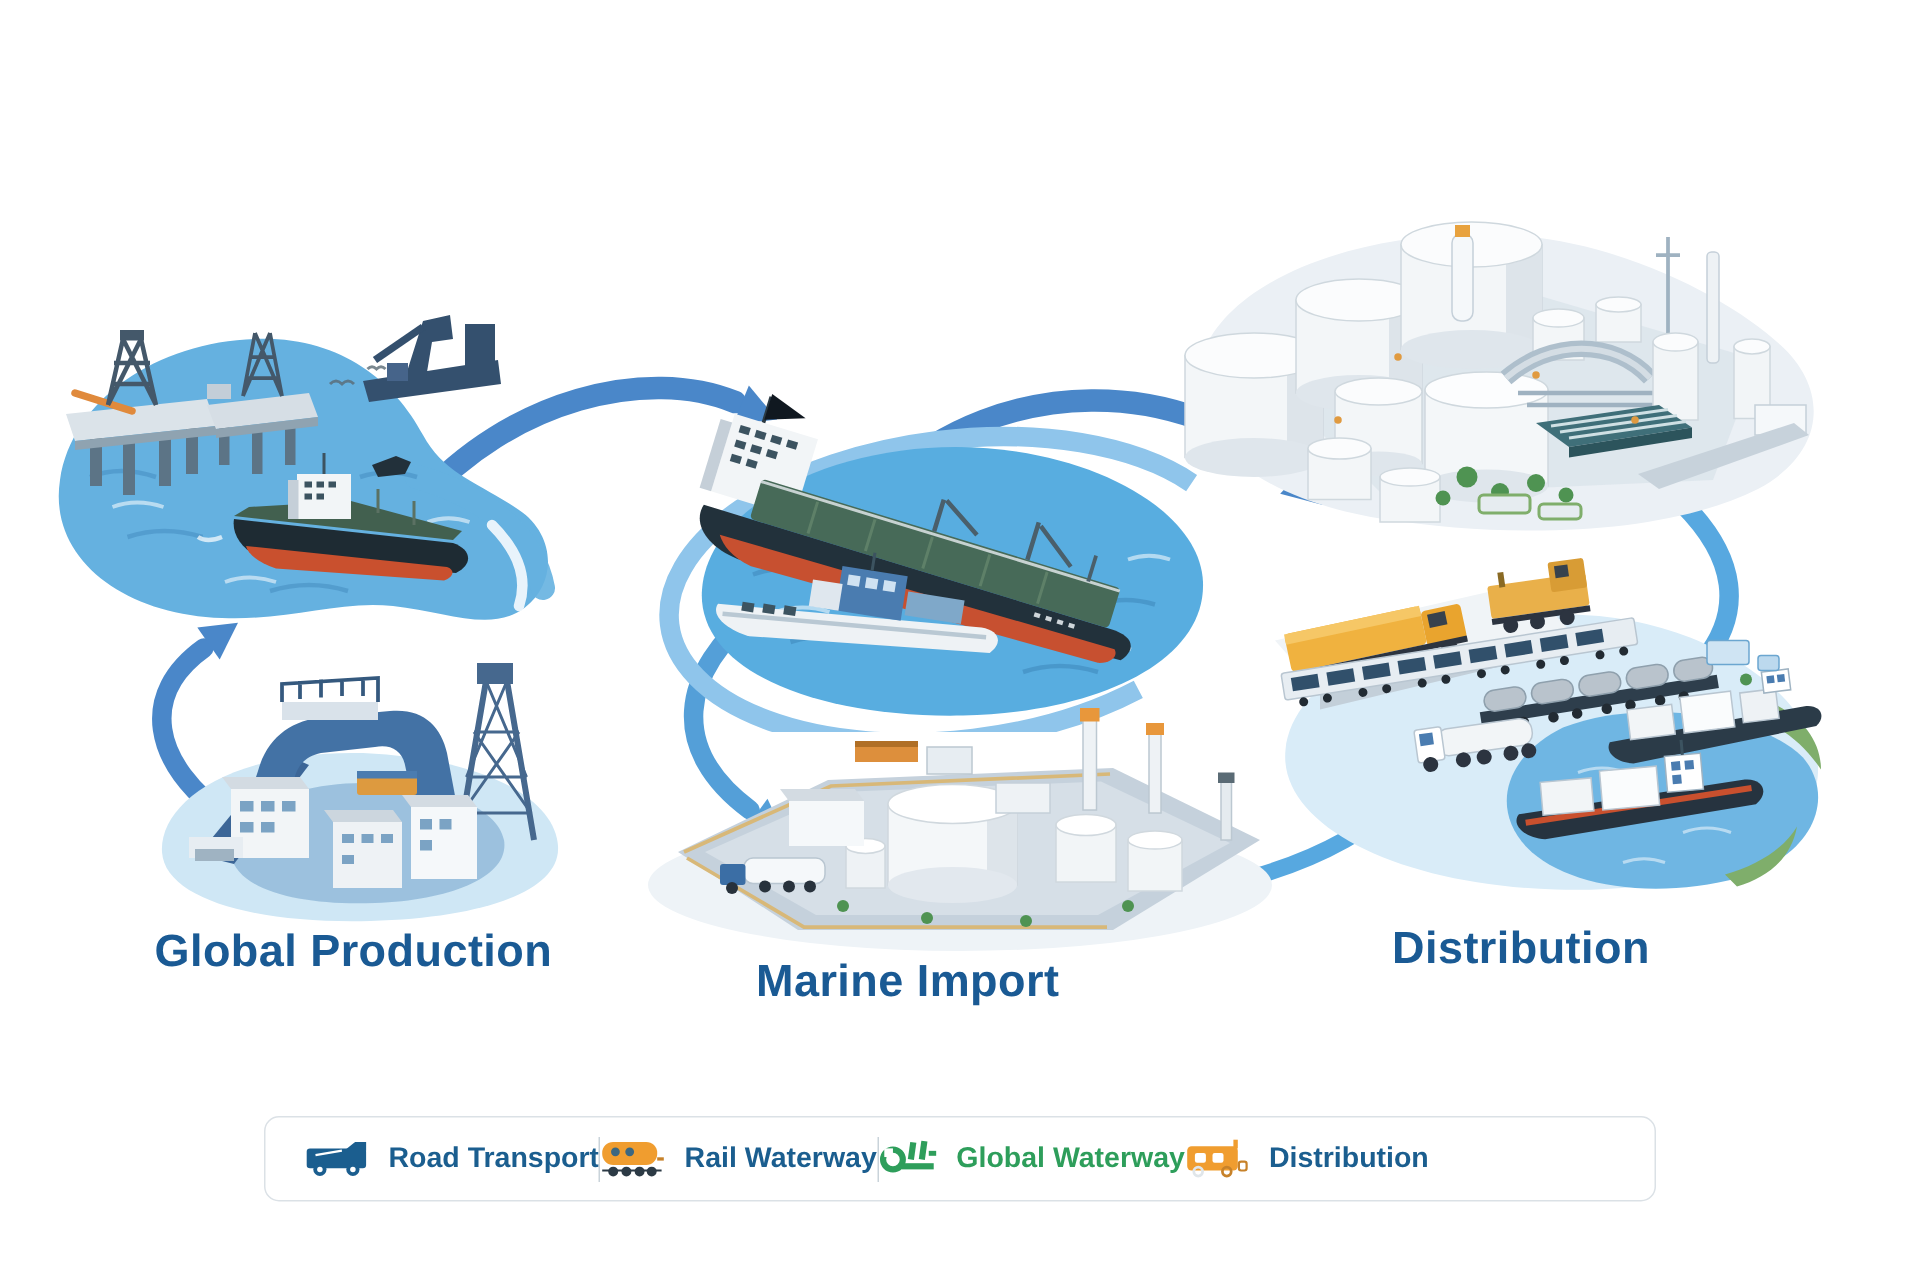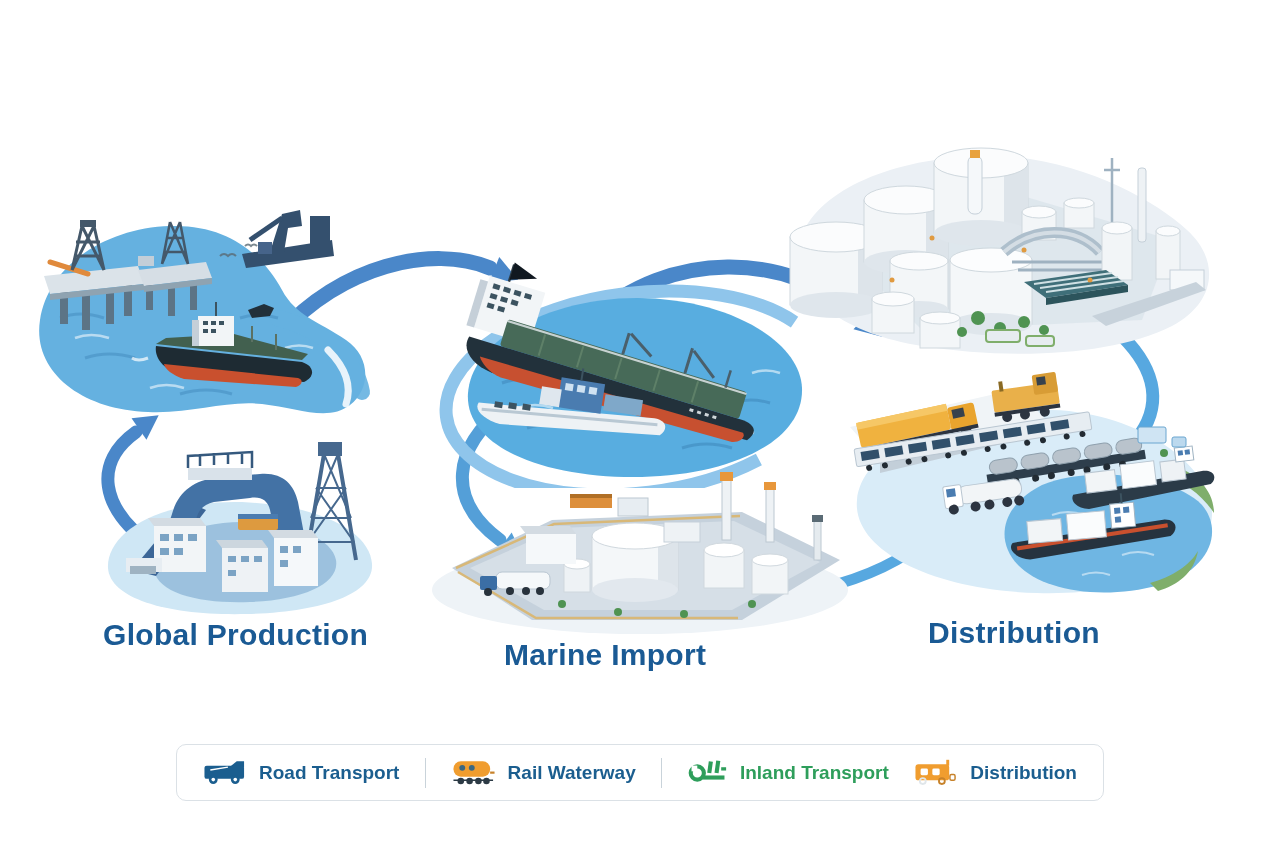--- a/index.html
+++ b/index.html
@@ -5,21 +5,21 @@
   html,body{margin:0;padding:0;background:#fff;}
   .canvas{position:relative;width:1280px;height:853px;background:#ffffff;overflow:hidden;
           font-family:"Liberation Sans",sans-serif;}
   .scene{position:absolute;}
   .stage-title{position:absolute;font-weight:bold;font-size:30px;color:#1a5a94;letter-spacing:.3px;white-space:nowrap;}
   #title-global{left:103px;top:618px;}
   #title-marine{left:504px;top:638px;}
   #title-dist{left:928px;top:616px;}
   .legend{position:absolute;left:176px;top:744px;width:928px;height:57px;background:#fff;
           border:1.5px solid #dbe1e6;border-radius:10px;box-sizing:border-box;
-          display:flex;align-items:center;justify-content:space-between;padding:0 26px;}
+          display:flex;align-items:center;justify-content:flex-start;padding:0 26px;}
   .legend-item{display:flex;align-items:center;gap:12px;}
   .legend-item .lbl{font-weight:bold;font-size:19px;color:#1b5e8f;white-space:nowrap;}
   .legend-item.green .lbl{color:#2e9e5b;}
   .legend-divider{width:1px;height:30px;background:#c9d3da;}
   svg{display:block;}
 </style>
 </head>
 <body>
 
 <div class="canvas">
@@ -588,21 +588,21 @@
     <div class="legend-divider"></div>
     <div class="legend-item green">
       <svg width="40" height="28" viewBox="0 0 48 34">
         <circle cx="11" cy="17" r="8" fill="none" stroke="#2e9e5b" stroke-width="5"></circle>
         <rect x="4" y="8" width="7" height="7" fill="#ffffff"></rect>
         <rect x="24" y="3" width="5" height="14" fill="#2e9e5b" transform="rotate(8 26 10)"></rect>
         <rect x="33" y="2" width="5" height="15" fill="#2e9e5b" transform="rotate(8 35 9)"></rect>
         <rect x="18" y="20" width="26" height="5" fill="#2e9e5b"></rect>
         <rect x="40" y="10" width="6" height="4" fill="#2e9e5b"></rect>
       </svg>
-      <span class="lbl">Inland Transport</span>
+      <span class="lbl">Global Waterway</span>
     </div>
     <div class="legend-item">
       <svg width="44" height="30" viewBox="0 0 60 40">
         <rect x="2" y="8" width="46" height="22" rx="4" fill="#f09d2f"></rect>
         <rect x="9" y="14" width="10" height="9" rx="2" fill="#ffffff"></rect>
         <rect x="25" y="14" width="10" height="9" rx="2" fill="#ffffff"></rect>
         <rect x="44" y="2" width="4" height="8" fill="#f09d2f"></rect>
         <rect x="49" y="22" width="7" height="8" rx="2" fill="none" stroke="#c7822a" stroke-width="2"></rect>
         <circle cx="12" cy="31" r="4" fill="none" stroke="#e0e6ea" stroke-width="2.5"></circle>
         <circle cx="38" cy="31" r="4" fill="none" stroke="#c7822a" stroke-width="2.5"></circle>

